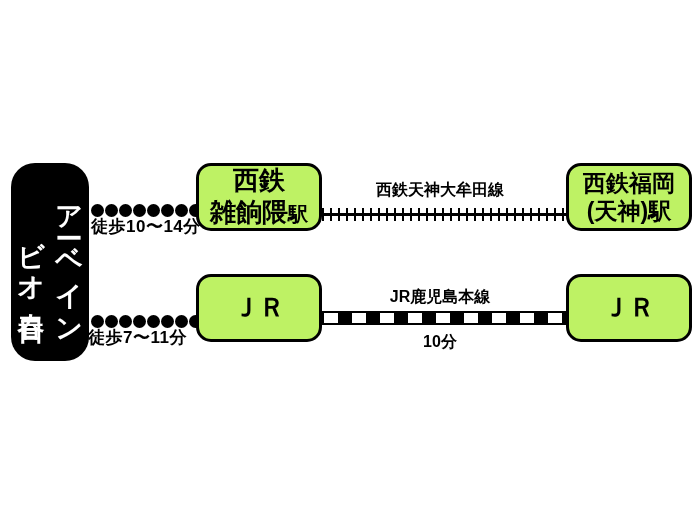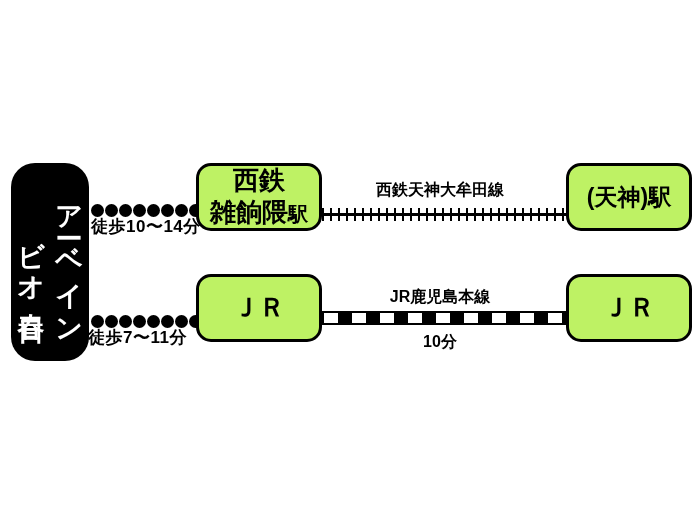--- a/index.html
+++ b/index.html
@@ -94,20 +94,21 @@
 
   <div class="station" id="st1">
     <div class="l1">西鉄</div>
     <div class="l2"><span>雑餉隈</span><span class="sfx">駅</span></div>
   </div>
 
   <div class="railname" id="rn1">西鉄天神大牟田線</div>
   <div class="track" id="track1"></div>
 
   <div class="station small" id="st2">
+    <div class="l1">西鉄福岡</div>
     <div class="l2"><span>(天神)駅</span><span class="sfx"></span></div>
   </div>
 
   <div class="walk" id="walk2">徒歩7〜11分</div>
   <div class="dots" id="dots2">
       <span class="dot"></span>
       <span class="dot"></span>
       <span class="dot"></span>
       <span class="dot"></span>
       <span class="dot"></span>

